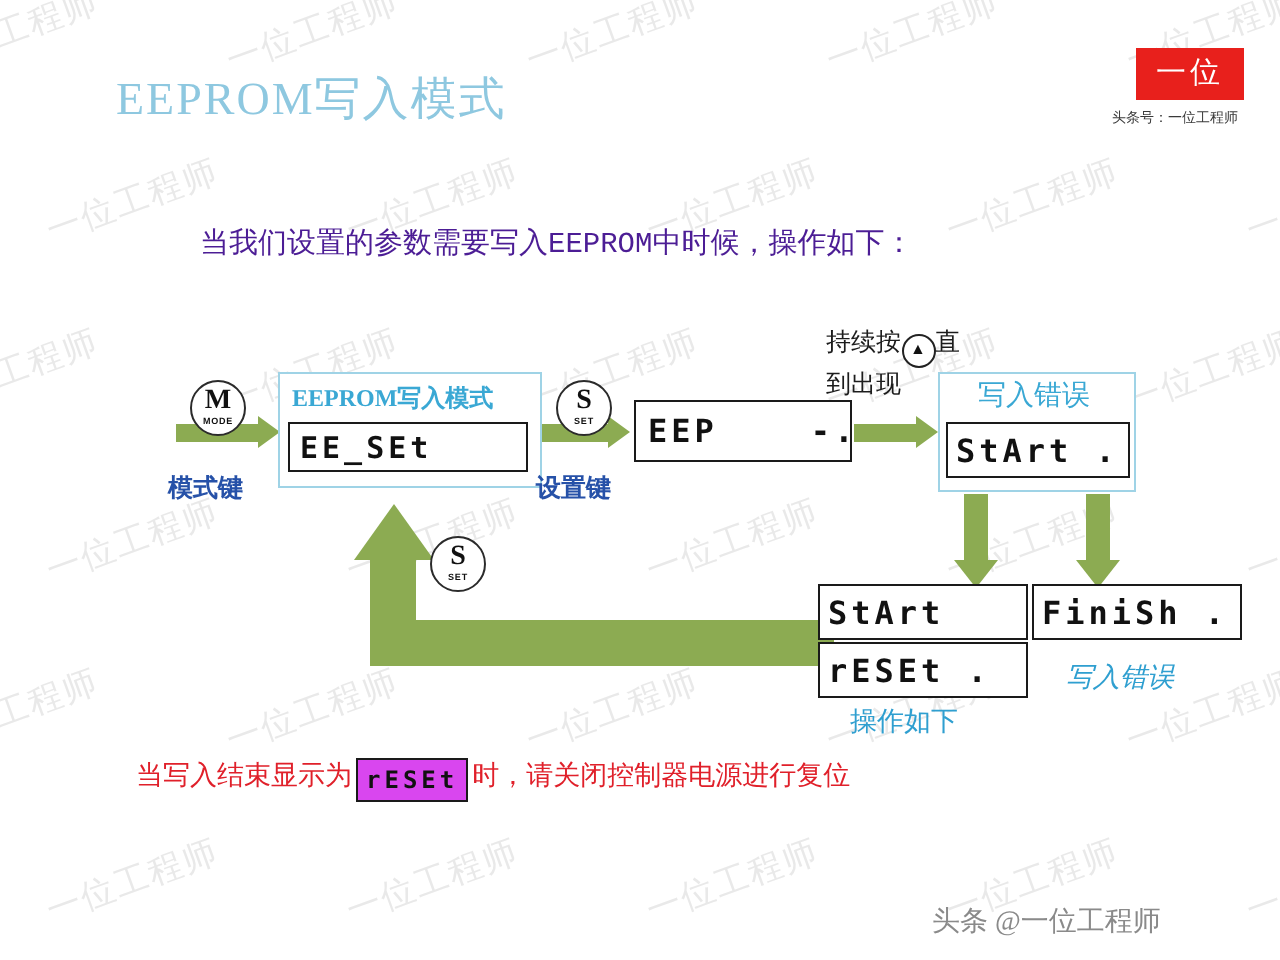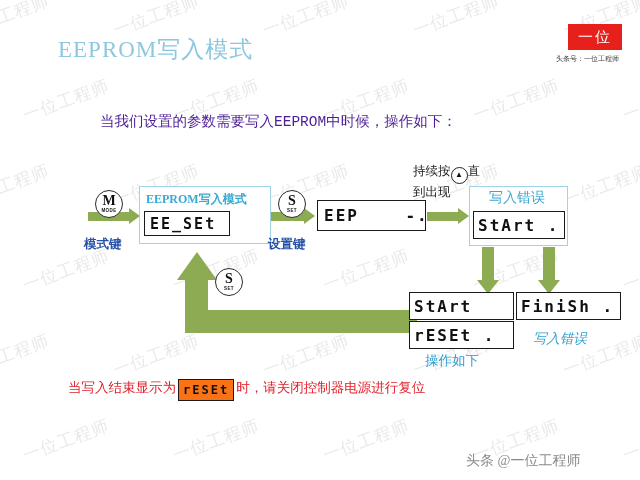--- a/index.html
+++ b/index.html
@@ -151,21 +151,21 @@
     width:420px;
     color:#e0202a;
     font-size:13.5px;
     line-height:20px;
     font-family:"Liberation Serif", serif;
   }
   #note .inline-lcd{
     display:inline-block;
     border:1.4px solid #1a1a1a;
     padding:0 4px;
-    background:#f97316;
+    background:#d946ef;
     color:#111;
     font-family:"DejaVu Sans Mono", monospace;
     font-weight:bold;
     font-size:12px;
     letter-spacing:2px;
     vertical-align:-2px;
     margin:0 2px;
   }
 
   #footer-wm{
@@ -226,21 +226,21 @@
   </div>
 
   <div class="btn-circle" style="left:95px;top:190px;">
     <span class="big">M</span>
     <span class="small">MODE</span>
   </div>
   <div class="keylabel" style="left:84px;top:236px;">模式键</div>
 
   <div class="panel" style="left:139px;top:186px;width:132px;height:58px;"></div>
   <div class="panel-cap" style="left:146px;top:191px;font-size:12px;">EEPROM写入模式</div>
-  <div class="lcd" style="left:144px;top:211px;width:86px;height:25px;font-size:15px;padding-left:5px;">EE_SEt</div>
+  <div class="lcd" style="left:144px;top:211px;width:120px;height:25px;font-size:15px;padding-left:5px;">EE_SEt</div>
 
   <div class="arr-right" style="left:271px;top:208px;width:44px;height:17px;">
     <div class="shaft" style="width:34px;"></div>
     <div class="head" style="left:33px;"></div>
   </div>
 
   <div class="btn-circle" style="left:278px;top:190px;">
     <span class="big">S</span>
     <span class="small">SET</span>
   </div>

